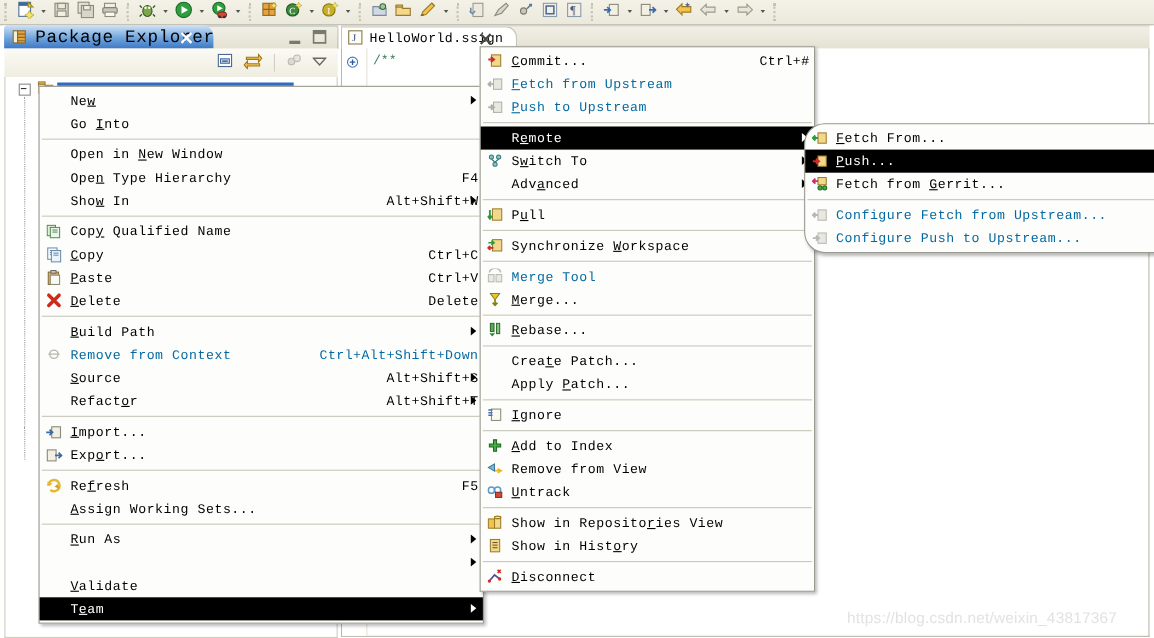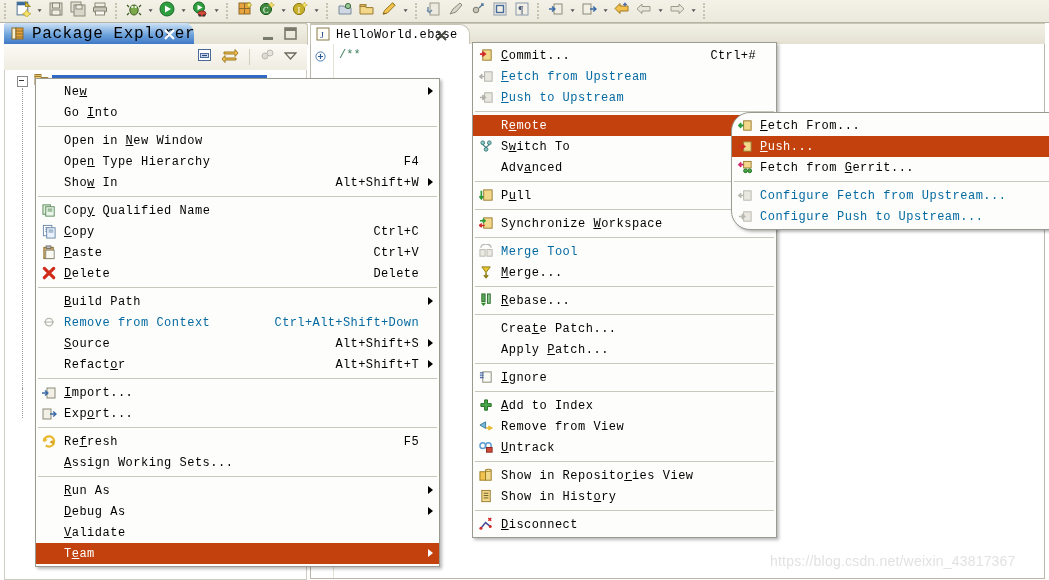--- a/index.html
+++ b/index.html
@@ -165,38 +165,38 @@
     width: 22px; min-width:22px; height: 17px;
     display: flex; align-items: center; justify-content: center;
     margin-left: 2px;
   }
   .mi .lab {
     flex: 1;
     padding-left: 4px;
     letter-spacing: 0.5px;
   }
   .mi .acc {
-    color: #000; letter-spacing: 0.4px; padding-right: 20px;
+    color: #000; letter-spacing: 0.4px; padding-right: 4px;
   }
   .mi .arr {
     position: absolute; right: 6px; top: 6px;
     width: 0; height: 0;
     border-left: 5px solid #000;
     border-top: 4px solid transparent;
     border-bottom: 4px solid transparent;
   }
   .mi.disabled .lab, .mi.disabled .acc { color: #0369a1; }
-  .mi.sel { background: #c2410c; }
+  .mi.sel { background: #000000; }
   .mi.sel .lab, .mi.sel .acc { color: #ffffff; }
   .mi.sel .arr { border-left-color: #ffffff; }
   .msep { height: 1px; margin: 3px 2px; background: #c9c7bb; }
   .u { text-decoration: underline; }
 
   #menu-main   { left: 35px;  top: 78px;  width: 405px; }
-  #menu-team   { left: 436px; top: 42px;  width: 305px; margin-left: 36px; }
+  #menu-team   { left: 436px; top: 42px;  width: 305px; }
   #menu-remote { left: 731px; top: 112px; width: 340px; border-radius: 19px; }
 
   #watermark {
     position: absolute; left: 770px; top: 553px;
     font-family: "Liberation Sans", sans-serif;
     font-size: 14px; color: #e2e2e2; letter-spacing: 0.2px;
     white-space: nowrap;
   }
 </style>
 </head>
@@ -455,21 +455,21 @@
 
   <div id="editor-area">
     <div id="ed-tab">
       <div id="ed-tab-shape"></div>
       <span id="ed-tab-icon">
         <svg width="14" height="14" viewBox="0 0 14 14">
           <rect x="1" y="1" width="12" height="12" fill="#fdfdf6" stroke="#8a7a4a"></rect>
           <text x="4.2" y="10.5" font-size="9" font-family="serif" fill="#1a3a8a">J</text>
         </svg>
       </span>
-      <span id="ed-tab-label">HelloWorld.ebase</span>
+      <span id="ed-tab-label">HelloWorld.ssign</span>
       <span id="ed-tab-close">
         <svg width="11" height="11" viewBox="0 0 11 11">
           <path d="M1 1 L10 10 M10 1 L1 10" stroke="#4a4a44" stroke-width="2" fill="none"></path>
         </svg>
       </span>
     </div>
     <div id="ed-body">
       <div id="ed-gutter">
         <span style="position:absolute;left:4px;top:5px">
           <svg width="11" height="11" viewBox="0 0 11 11">
@@ -620,21 +620,20 @@
         <span class="lab"><span class="u">A</span>ssign Working Sets...</span>
       </div>
       <div class="msep"></div>
       <div class="mi">
         <span class="ic-slot"></span>
         <span class="lab"><span class="u">R</span>un As</span>
         <span class="arr"></span>
       </div>
       <div class="mi">
         <span class="ic-slot"></span>
-        <span class="lab"><span class="u">D</span>ebug As</span>
         <span class="arr"></span>
       </div>
       <div class="mi">
         <span class="ic-slot"></span>
         <span class="lab"><span class="u">V</span>alidate</span>
       </div>
       <div class="mi sel">
         <span class="ic-slot"></span>
         <span class="lab">T<span class="u">e</span>am</span>
         <span class="arr"></span>

